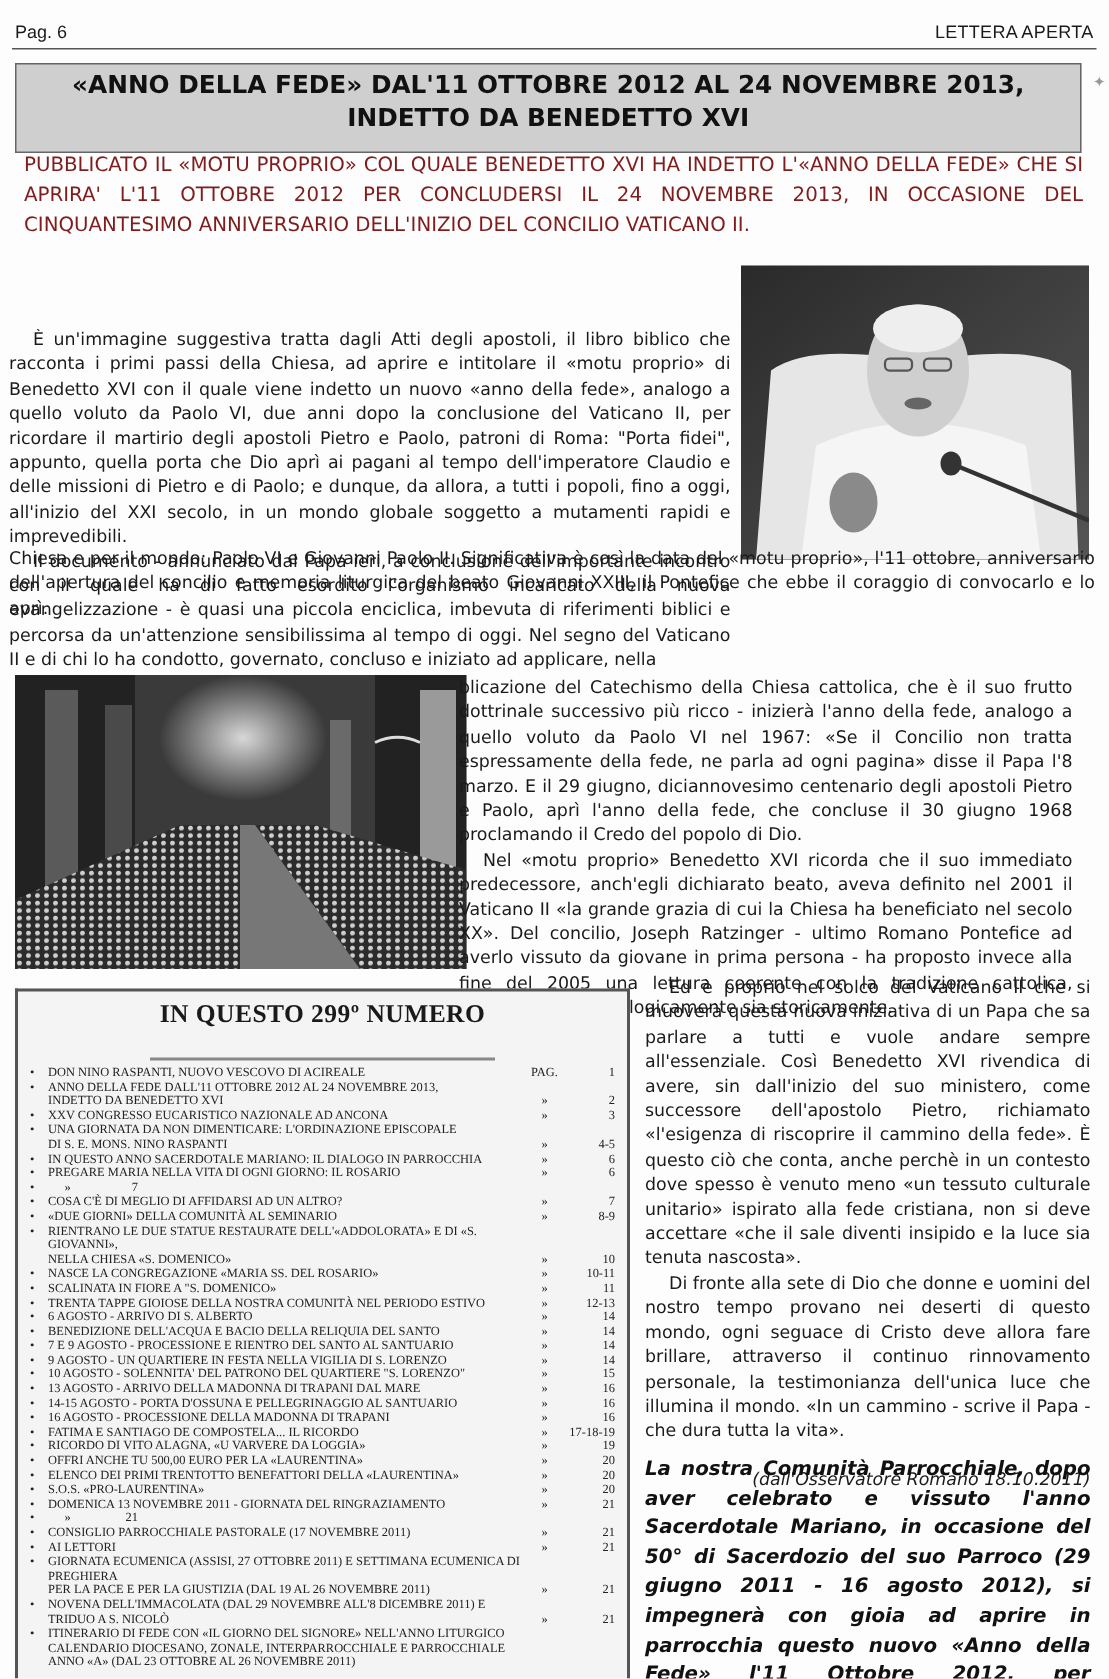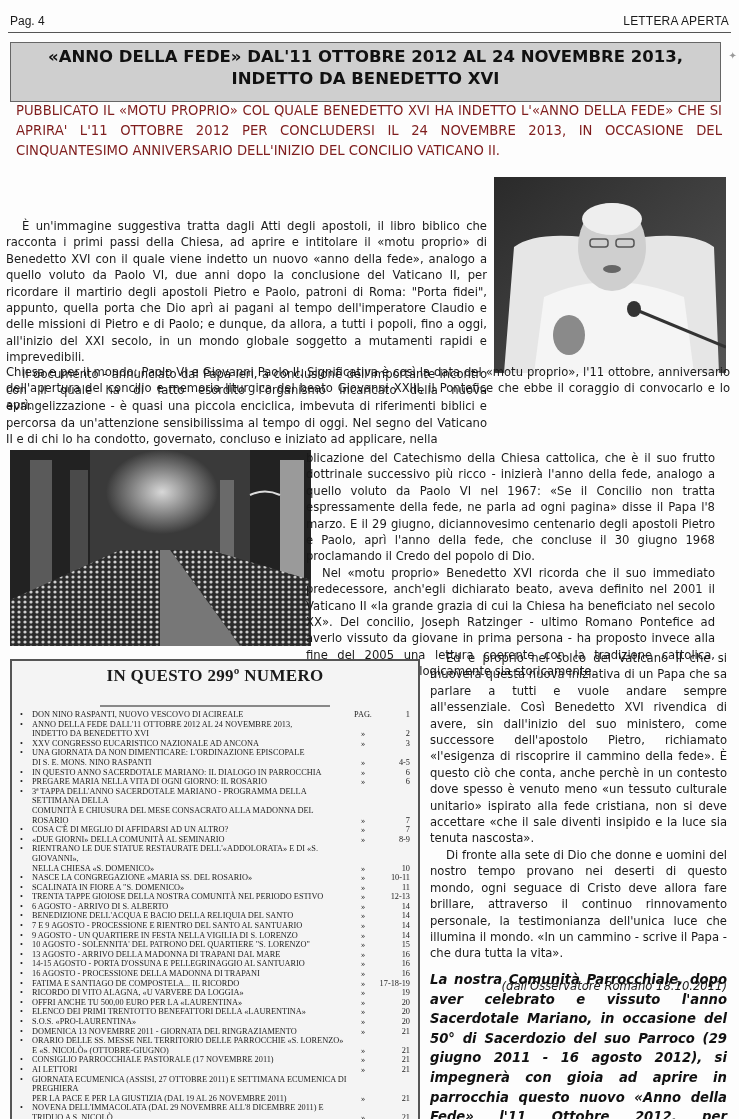--- a/index.html
+++ b/index.html
@@ -71,21 +71,21 @@
   }
   .toc-item .bullet { width: 12px; flex: none; align-self: flex-start; }
   .toc-item .txt { flex: 1; white-space: pre-line; }
   .toc-item .ditto { width: 26px; flex: none; text-align: center; }
   .toc-item .pg { width: 34px; flex: none; text-align: right; }
 </style>
 </head>
 <body>
 
 <div class="header">
-  <span class="pag">Pag. 4</span>
+  <span class="pag">Pag. 6</span>
   <span class="journal">LETTERA APERTA</span>
 </div>
 
 <div class="title-box">
   <span>«ANNO DELLA FEDE» DAL'11 OTTOBRE 2012 AL 24 NOVEMBRE 2013,</span>
   <span>INDETTO DA BENEDETTO XVI</span>
 </div>
 <span class="deco-star">✦</span>
 
 <div class="lead">PUBBLICATO IL «MOTU PROPRIO» COL QUALE BENEDETTO XVI HA INDETTO L'«ANNO DELLA FEDE» CHE SI APRIRA' L'11 OTTOBRE 2012 PER CONCLUDERSI IL 24 NOVEMBRE 2013, IN OCCASIONE DEL CINQUANTESIMO ANNIVERSARIO DELL'INIZIO DEL CONCILIO VATICANO II.</div>
@@ -195,22 +195,20 @@
         <span class="pg">6</span>
       </li>
       <li class="toc-item">
         <span class="bullet">•</span>
         <span class="txt">PREGARE MARIA NELLA VITA DI OGNI GIORNO: IL ROSARIO</span>
         <span class="ditto">»</span>
         <span class="pg">6</span>
       </li>
       <li class="toc-item">
         <span class="bullet">•</span>
-        <span class="txt">3ª TAPPA DELL'ANNO SACERDOTALE MARIANO - PROGRAMMA DELLA SETTIMANA DELLA
-COMUNITÀ E CHIUSURA DEL MESE CONSACRATO ALLA MADONNA DEL ROSARIO</span>
         <span class="ditto">»</span>
         <span class="pg">7</span>
       </li>
       <li class="toc-item">
         <span class="bullet">•</span>
         <span class="txt">COSA C'È DI MEGLIO DI AFFIDARSI AD UN ALTRO?</span>
         <span class="ditto">»</span>
         <span class="pg">7</span>
       </li>
       <li class="toc-item">
@@ -323,22 +321,20 @@
         <span class="pg">20</span>
       </li>
       <li class="toc-item">
         <span class="bullet">•</span>
         <span class="txt">DOMENICA 13 NOVEMBRE 2011 - GIORNATA DEL RINGRAZIAMENTO</span>
         <span class="ditto">»</span>
         <span class="pg">21</span>
       </li>
       <li class="toc-item">
         <span class="bullet">•</span>
-        <span class="txt">ORARIO DELLE SS. MESSE NEL TERRITORIO DELLE PARROCCHIE «S. LORENZO»
-E «S. NICOLÒ» (OTTOBRE-GIUGNO)</span>
         <span class="ditto">»</span>
         <span class="pg">21</span>
       </li>
       <li class="toc-item">
         <span class="bullet">•</span>
         <span class="txt">CONSIGLIO PARROCCHIALE PASTORALE (17 NOVEMBRE 2011)</span>
         <span class="ditto">»</span>
         <span class="pg">21</span>
       </li>
       <li class="toc-item">

